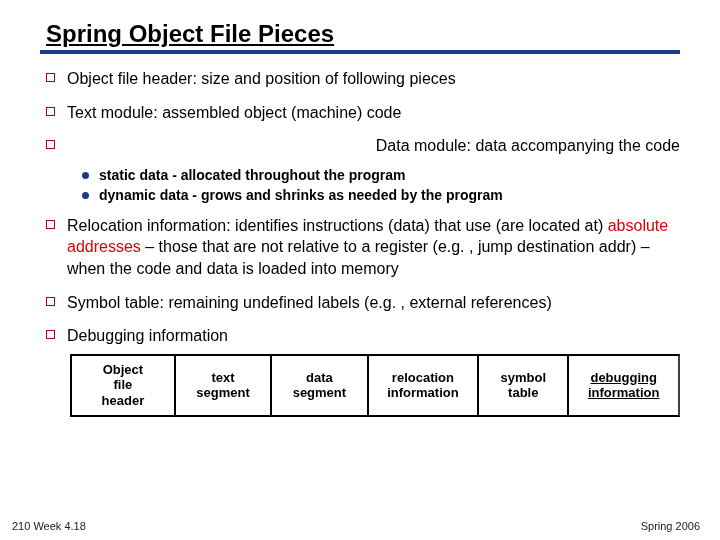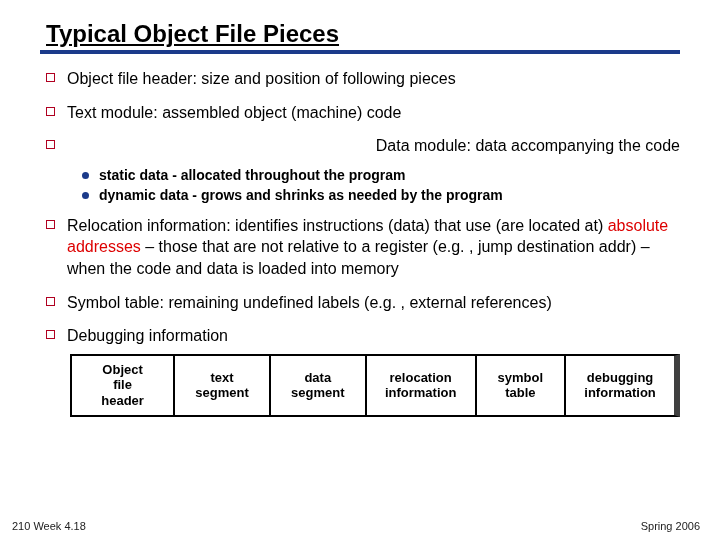--- a/index.html
+++ b/index.html
@@ -79,36 +79,36 @@
     padding: 6px 26px;
     font-size: 13px;
     font-weight: bold;
     text-align: center;
     line-height: 1.2;
     min-width: 78px;
     display: flex;
     align-items: center;
     justify-content: center;
   }
-  .box:last-child { border-right: 6px solid #404040; }
+  .box:last-child { border-right: 2px solid #404040; text-decoration: underline; }
   .footer {
     position: absolute;
     bottom: 8px;
     left: 12px;
     right: 20px;
     display: flex;
     justify-content: space-between;
     font-size: 11px;
     color: #222;
   }
 </style>
 </head>
 <body>
 
-<div class="title">Typical Object File Pieces</div>
+<div class="title">Spring Object File Pieces</div>
 <hr class="rule">
 
 <div class="item">
   <div class="sq"></div>
   <div class="item-text">Object file header: size and position of following pieces</div>
 </div>
 
 <div class="item">
   <div class="sq"></div>
   <div class="item-text">Text module:  assembled object (machine) code</div>

